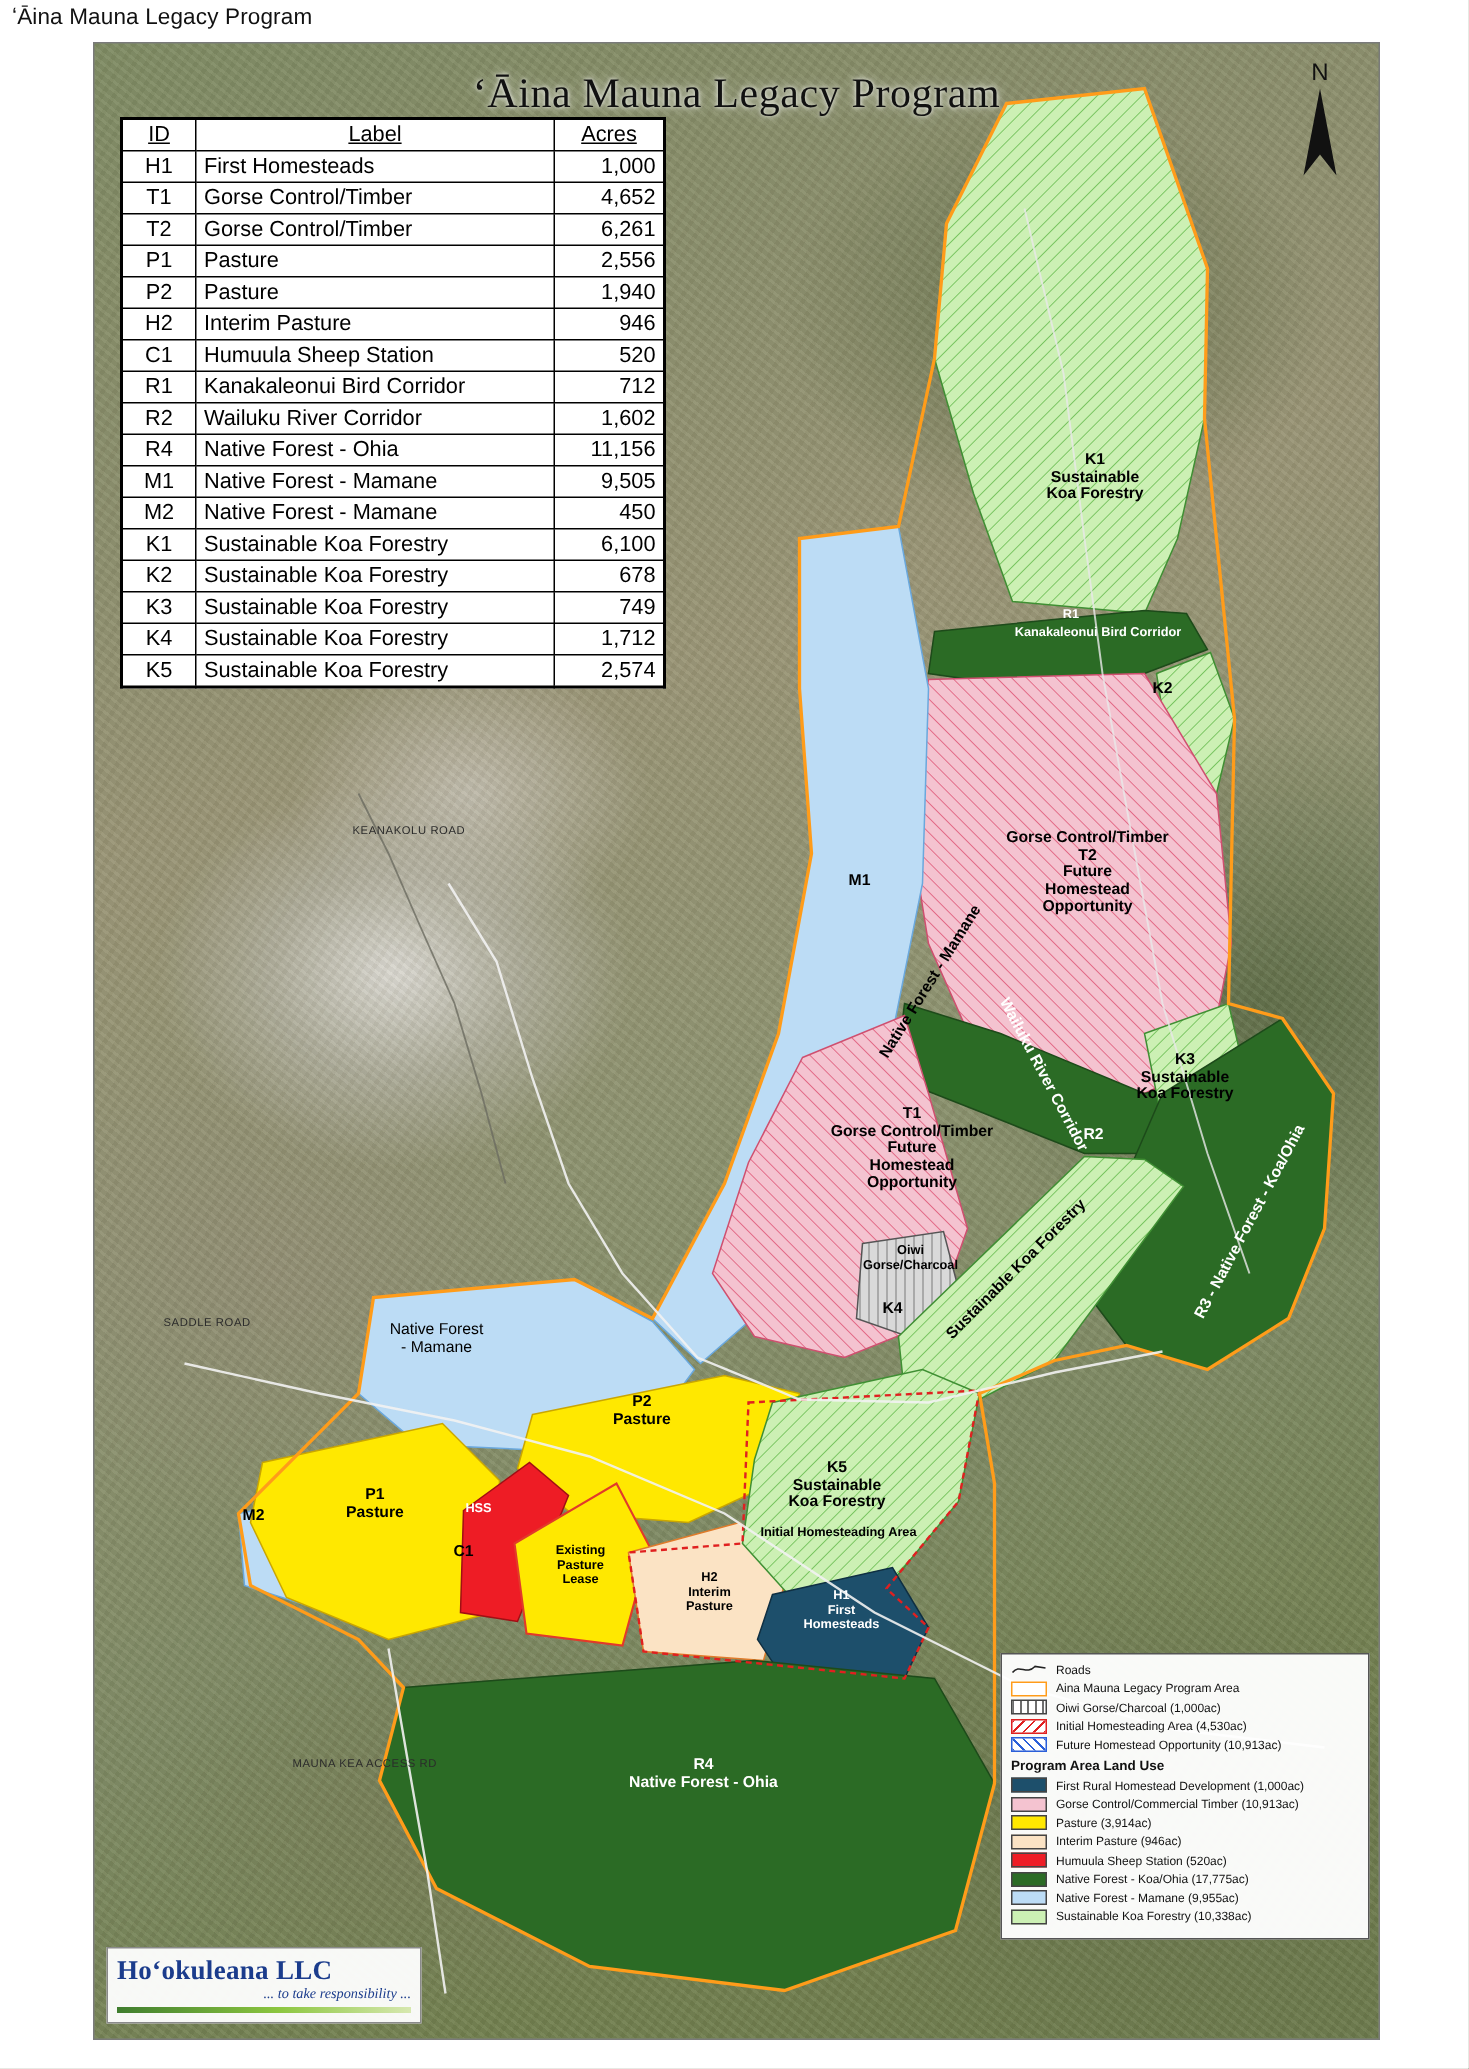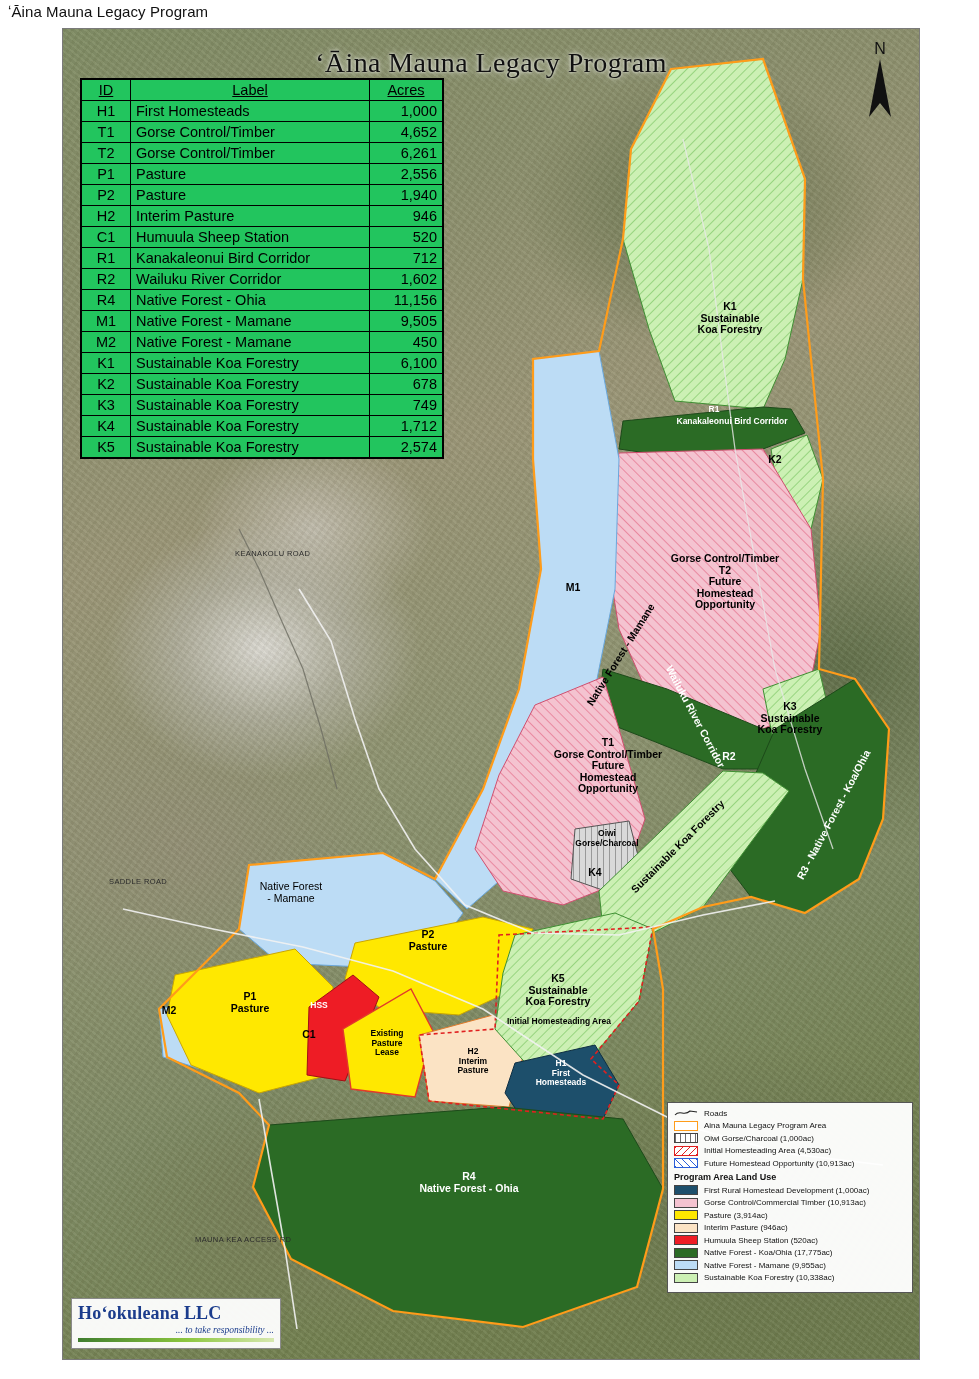--- a/index.html
+++ b/index.html
@@ -73,21 +73,21 @@
     font-family: "Liberation Serif", serif;
     letter-spacing: .4px;
   }
 
   
   #id-table {
     position: absolute;
     left: 17px;
     top: 49px;
     border-collapse: collapse;
-    background: #22c55e;
+    background: #ffffff;
     border: 2px solid #000;
     font-size: 14.5px;
     color: #000;
   }
   #id-table th, #id-table td {
     border: 1px solid #000;
     padding: 1px 5px;
     height: 18px;
     line-height: 18px;
     white-space: nowrap;
@@ -344,21 +344,21 @@
 Koa Forestry</div>
     <div class="plabel tiny" style="left:398px; top:988px; width:196px;">Initial Homesteading Area</div>
     <div class="plabel white tiny" style="left:456px; top:1030px; width:84px;">H1
 First
 Homesteads</div>
     <div class="plabel white" style="left:316px; top:1142px; width:180px;">R4
 Native Forest - Ohia</div>
 
     <div class="road-label rot-56" style="left:172px; top:520px;">KEANAKOLU ROAD</div>
     <div class="road-label rot-40" style="left:46px; top:848px;">SADDLE ROAD</div>
-    <div class="road-label rot-90" style="left:132px; top:1206px;">MAUNA KEA ACCESS RD</div>
+    <div class="road-label rot-90" style="left:132px; top:1142px;">MAUNA KEA ACCESS RD</div>
 
     <table id="id-table">
       <thead>
         <tr>
           <th><span>ID</span></th>
           <th><span>Label</span></th>
           <th><span>Acres</span></th>
         </tr>
       </thead>
       <tbody id="id-table-body">

